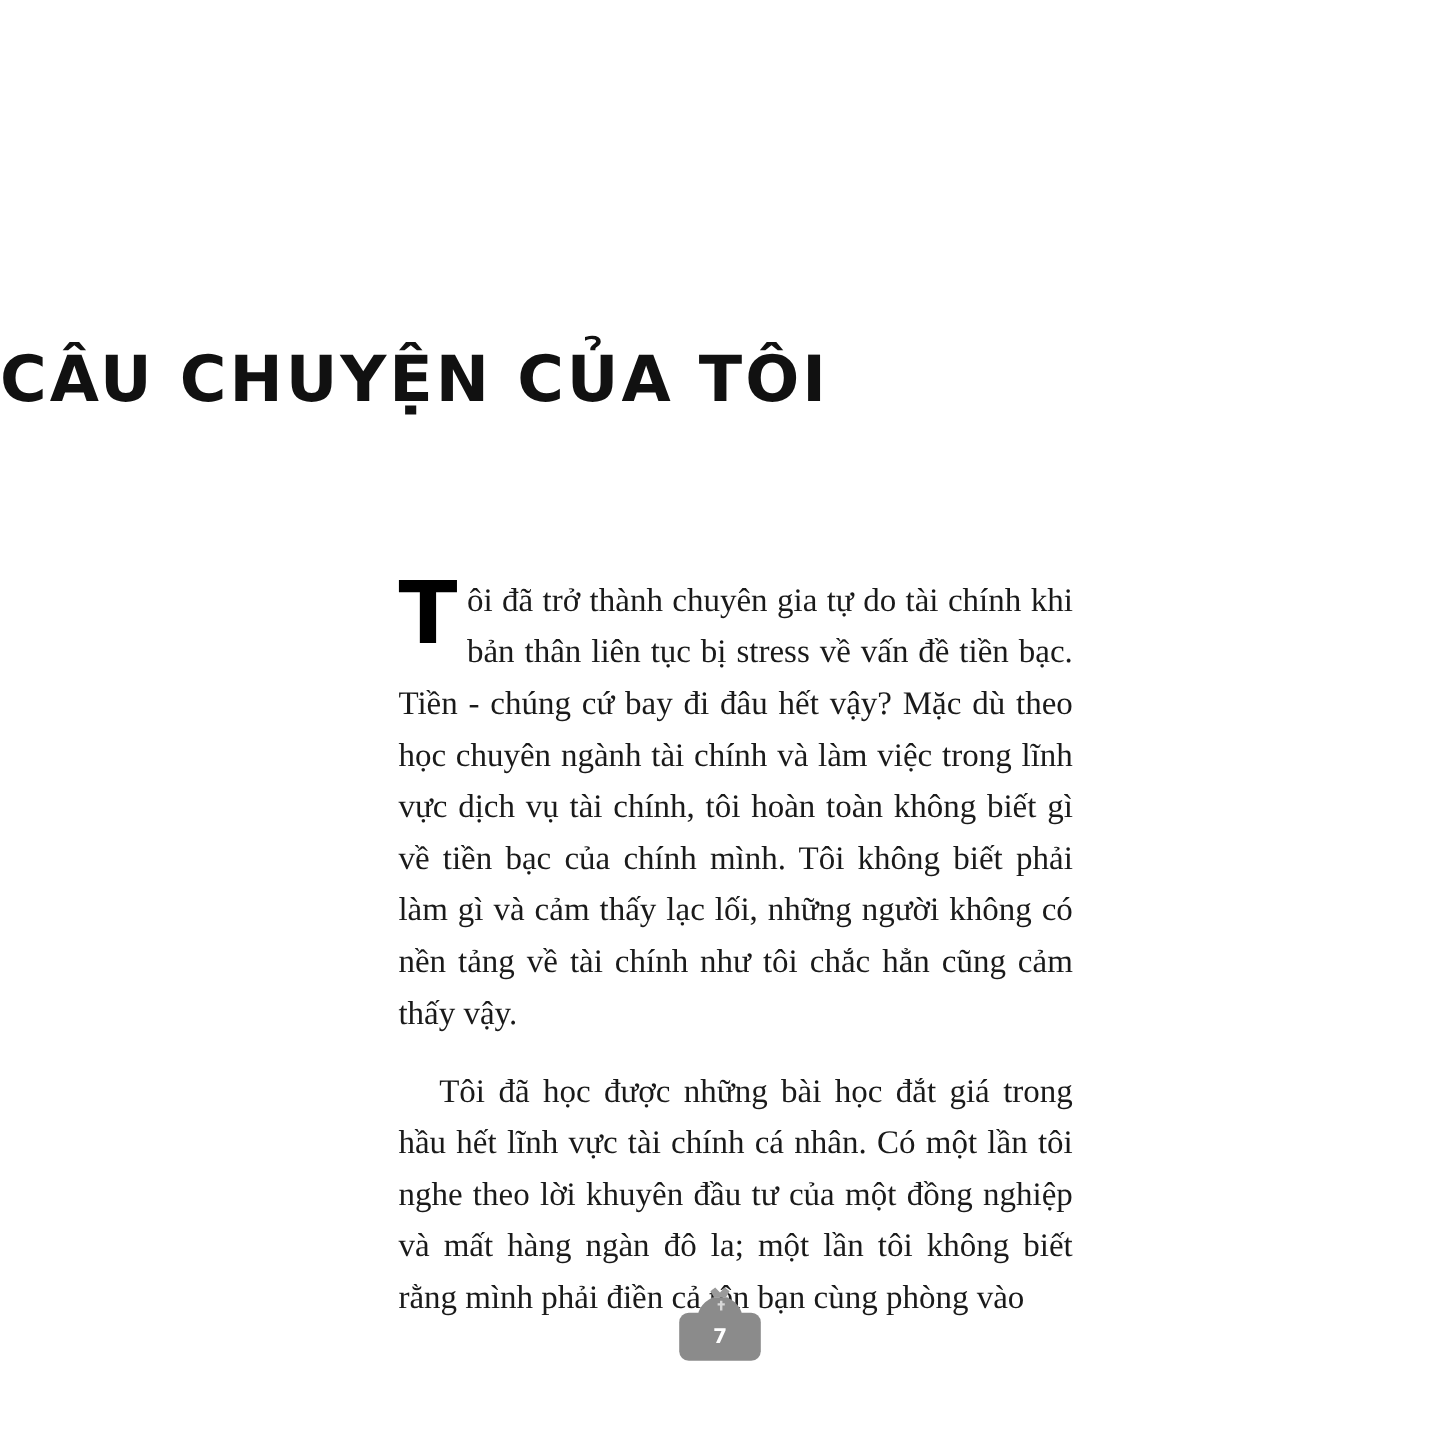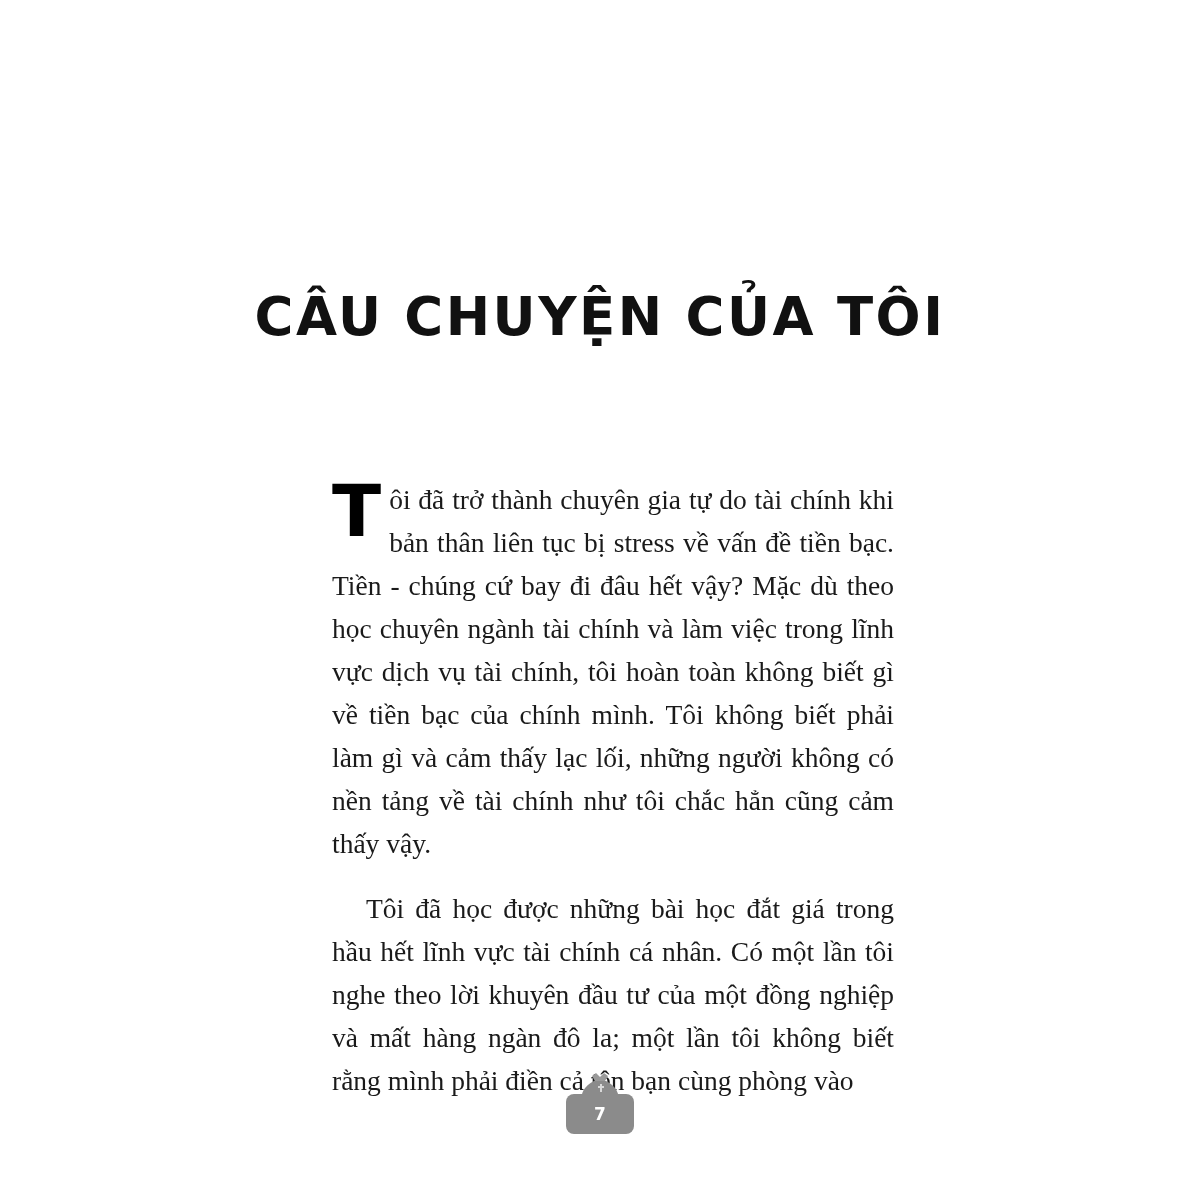--- a/index.html
+++ b/index.html
@@ -14,21 +14,20 @@
     background: #ffffff;
     overflow: hidden;
     font-family: "Liberation Serif", serif;
   }
 
   .chapter-title {
     position: absolute;
     top: 286px;
     left: 0;
     width: 1200px;
-    text-align: center;
     font-family: "DejaVu Sans", sans-serif;
     font-weight: bold;
     font-size: 53px;
     letter-spacing: 2.5px;
     color: #111111;
     white-space: nowrap;
   }
 
   .body-block {
     position: absolute;

